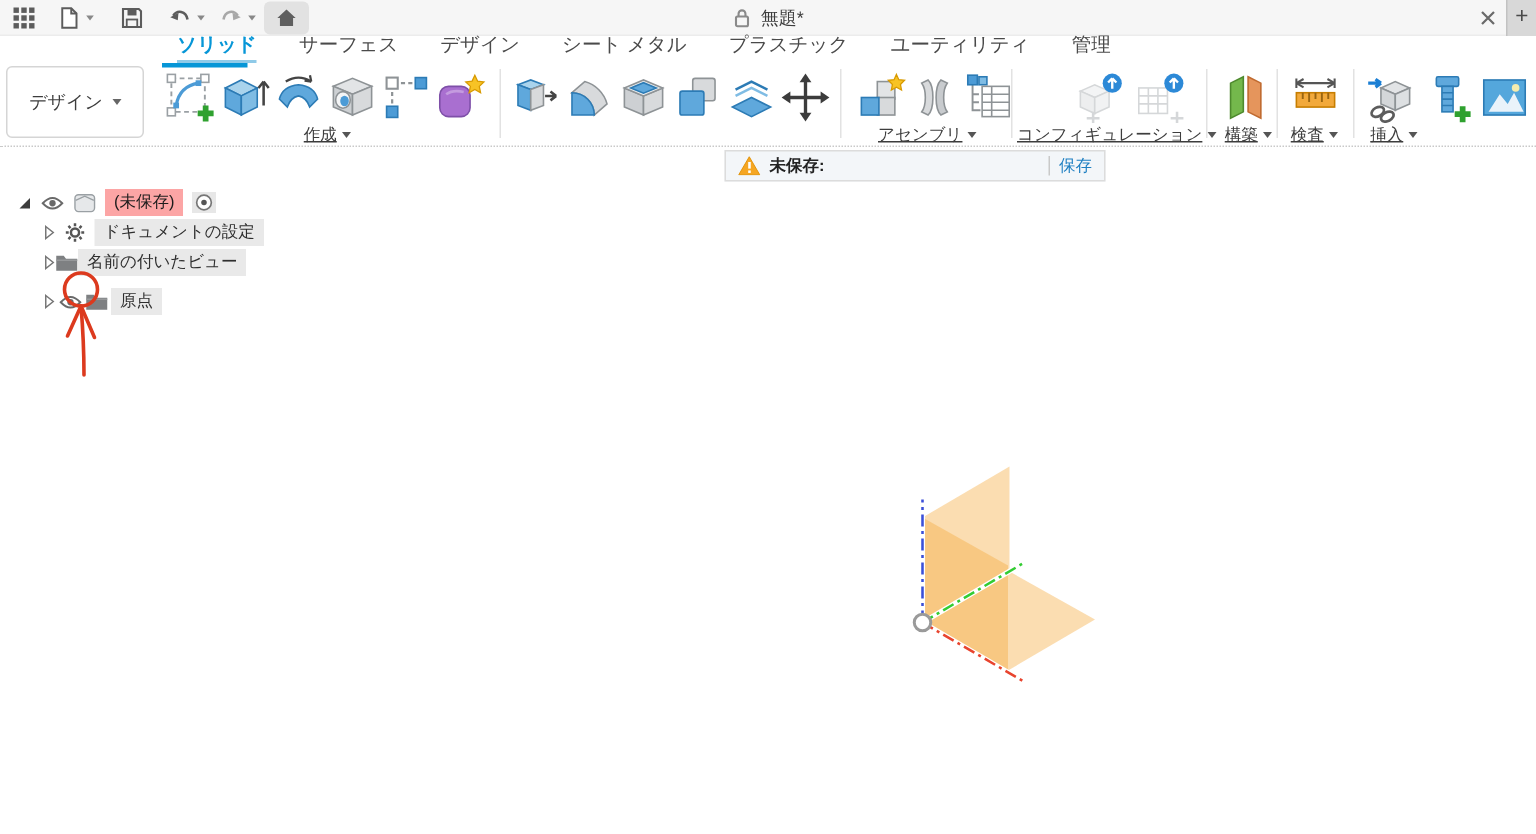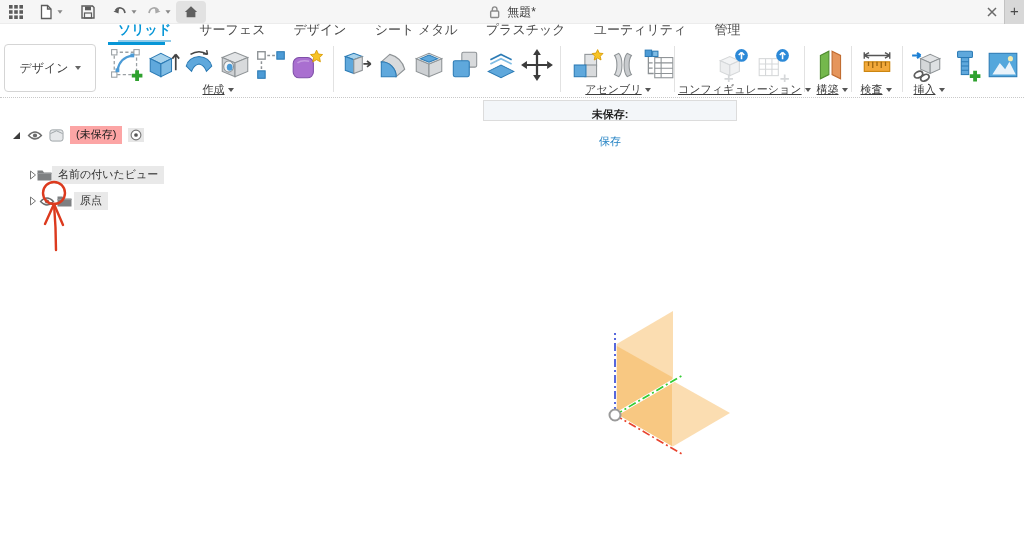--- a/index.html
+++ b/index.html
@@ -49,21 +49,21 @@
     border-top:1px solid #dcdcdc; border-bottom:1px solid #dcdcdc; display:flex; align-items:center;
     font-size:11px; color:#444; }
   .collapse-btn { position:absolute; right:10px; top:3px; width:13px; height:13px; }
   .trow { position:absolute; height:16px; display:flex; align-items:center; font-size:11px; color:#2e2e2e; }
   .tlabel { background:#e9e9e9; padding:1px 6px 2px 6px; white-space:nowrap; }
   .tlabel.sel { background:#fca5a5; color:#1c1c1c; }
   .ic-box { background:#e7e7e7; padding:1px 2px; display:flex; align-items:center; }
 
   
   .warnbar { position:absolute; left:483px; top:100px; width:254px; height:21px; background:#f3f6f9;
-    border:1px solid #dcdcdc; display:flex; align-items:center; gap:6px; padding:0 8px; font-size:11px;flex-direction:column; }
+    border:1px solid #dcdcdc; display:flex; align-items:center; gap:6px; padding:0 8px; font-size:11px; }
   .warn-label { font-weight:bold; color:#222; white-space:nowrap; }
   .warn-msg { color:#333; white-space:nowrap; }
   .warn-sep { width:1px; height:13px; background:#c9c9c9; margin-left:auto; }
   .save-link { color:#1E7FC2; white-space:nowrap; cursor:pointer; }
 
   .origin-svg { position:absolute; left:585px; top:290px; }
   .annot-svg { position:absolute; left:32px; top:178px; }
 </style>
 </head>
 <body>
@@ -375,20 +375,32 @@
       </svg>
     <span class="tlabel sel">(未保存)</span>
     <span class="ic-box">
       <svg width="12" height="12" viewBox="0 0 13 13">
           <circle cx="6.5" cy="6.5" r="5.3" fill="#fff" stroke="#777" stroke-width="1.2"></circle>
           <circle cx="6.5" cy="6.5" r="2" fill="#555"></circle>
         </svg>
     </span>
   </div>
 
+  <div class="trow" style="left:29px; top:147px; gap:6px">
+    <svg width="8" height="10" viewBox="0 0 8 10">
+        <polygon points="1.5,1 6.5,5 1.5,9" fill="#fff" stroke="#777"></polygon>
+      </svg>
+    <svg width="14" height="14" viewBox="0 0 16 16">
+        <g stroke="#555" stroke-width="1.9">
+          <circle cx="8" cy="8" r="3.1" fill="none"></circle>
+          <path d="M8 1 V3.2 M8 12.8 V15 M1 8 H3.2 M12.8 8 H15 M3 3 L4.6 4.6 M11.4 11.4 L13 13 M13 3 L11.4 4.6 M4.6 11.4 L3 13"></path>
+        </g>
+      </svg>
+    <span class="tlabel">ドキュメントの設定</span>
+  </div>
 
   <div class="trow" style="left:29px; top:167px; ">
     <svg width="8" height="10" viewBox="0 0 8 10">
         <polygon points="1.5,1 6.5,5 1.5,9" fill="#fff" stroke="#777"></polygon>
       </svg>
     <svg width="15" height="12" viewBox="0 0 15 12">
         <path d="M.5 1.5 h5 l1.5 2 h7.5 v8 h-14 Z" fill="#7E8082"></path>
         <path d="M.5 4.5 h14" stroke="#96989A" stroke-width="1"></path>
       </svg>
     <span class="tlabel">名前の付いたビュー</span>

